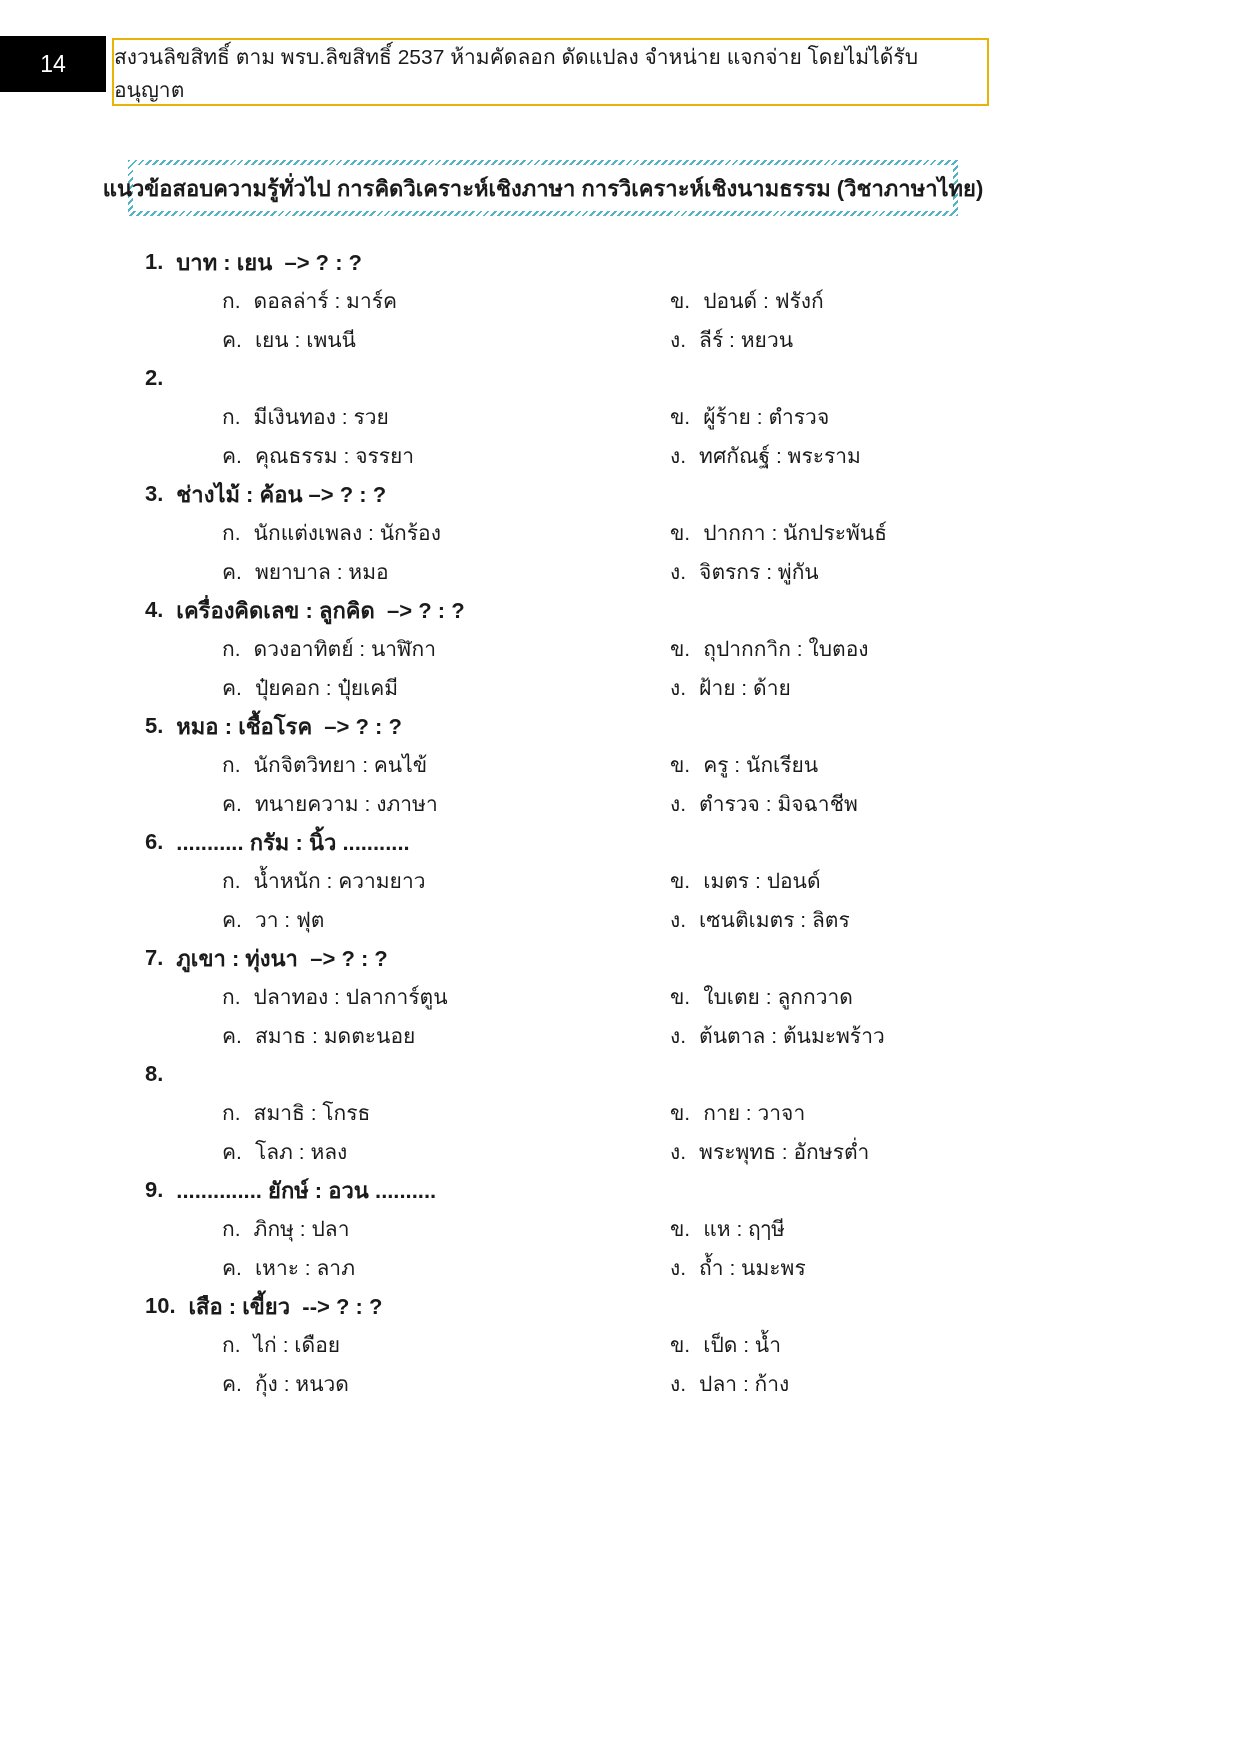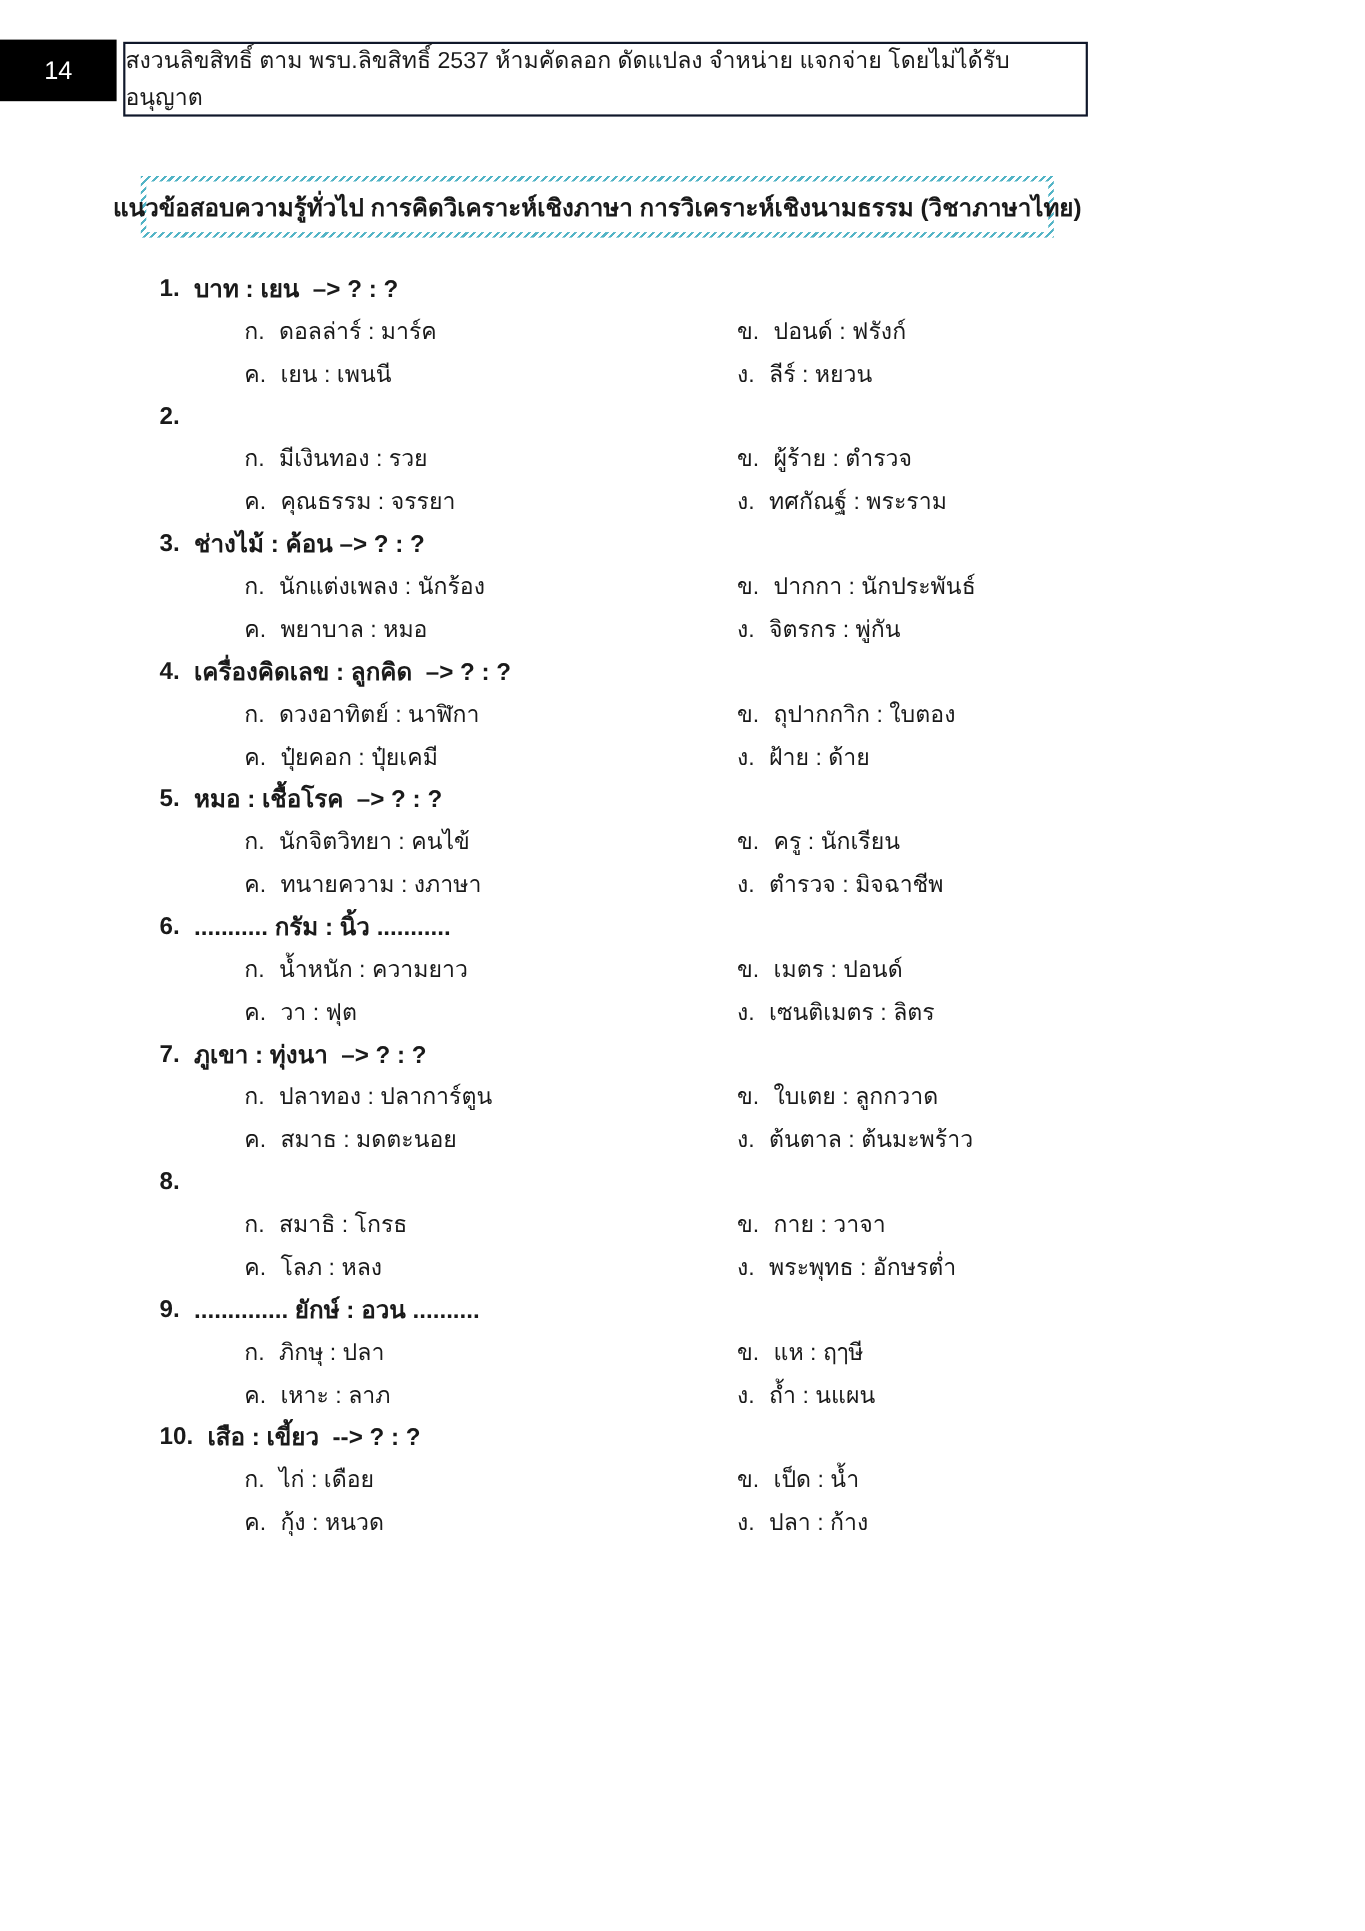--- a/index.html
+++ b/index.html
@@ -11,22 +11,22 @@
   .page{position:relative;width:1241px;height:1550px;background:#fff;overflow:hidden;}
 
   
   .page-num-box{
     position:absolute;left:0;top:36px;width:106px;height:56px;
     background:#000;color:#fff;display:flex;align-items:center;justify-content:center;
     font-size:23px;
   }
   .copyright-box{
     position:absolute;left:112px;top:38px;width:873px;height:64px;
-    border:2px solid #0f172a;background:#fff;
-    display:flex;align-items:flex-end;justify-content:center;
+    border:2px solid #eab308;background:#fff;
+    display:flex;align-items:flex-start;justify-content:center;
     font-size:21px;
   }
 
   
   .title-box{
     position:absolute;left:128px;top:160px;width:830px;height:56px;
     background:repeating-linear-gradient(135deg,#52b4c6 0 2px,#ffffff 2px 5px);
     padding:5px;box-sizing:border-box;
   }
   .title-inner{
@@ -264,21 +264,21 @@
         </div>
         <div class="choice c2">
           <span class="c-label">ข.</span><span class="c-text">แห : ฤๅษี</span>
         </div>
       </div>
       <div class="choice-row">
         <div class="choice c1">
           <span class="c-label">ค.</span><span class="c-text">เหาะ : ลาภ</span>
         </div>
         <div class="choice c2">
-          <span class="c-label">ง.</span><span class="c-text">ถ้ำ : นแผน</span>
+          <span class="c-label">ง.</span><span class="c-text">ถ้ำ : นมะพร</span>
         </div>
       </div>
     </div>
 
     <div class="question">
       <div class="q-head">
         <span class="q-num">10.</span><span class="q-text">เสือ : เขี้ยว  --&gt; ? : ?</span>
       </div>
       <div class="choice-row">
         <div class="choice c1">

